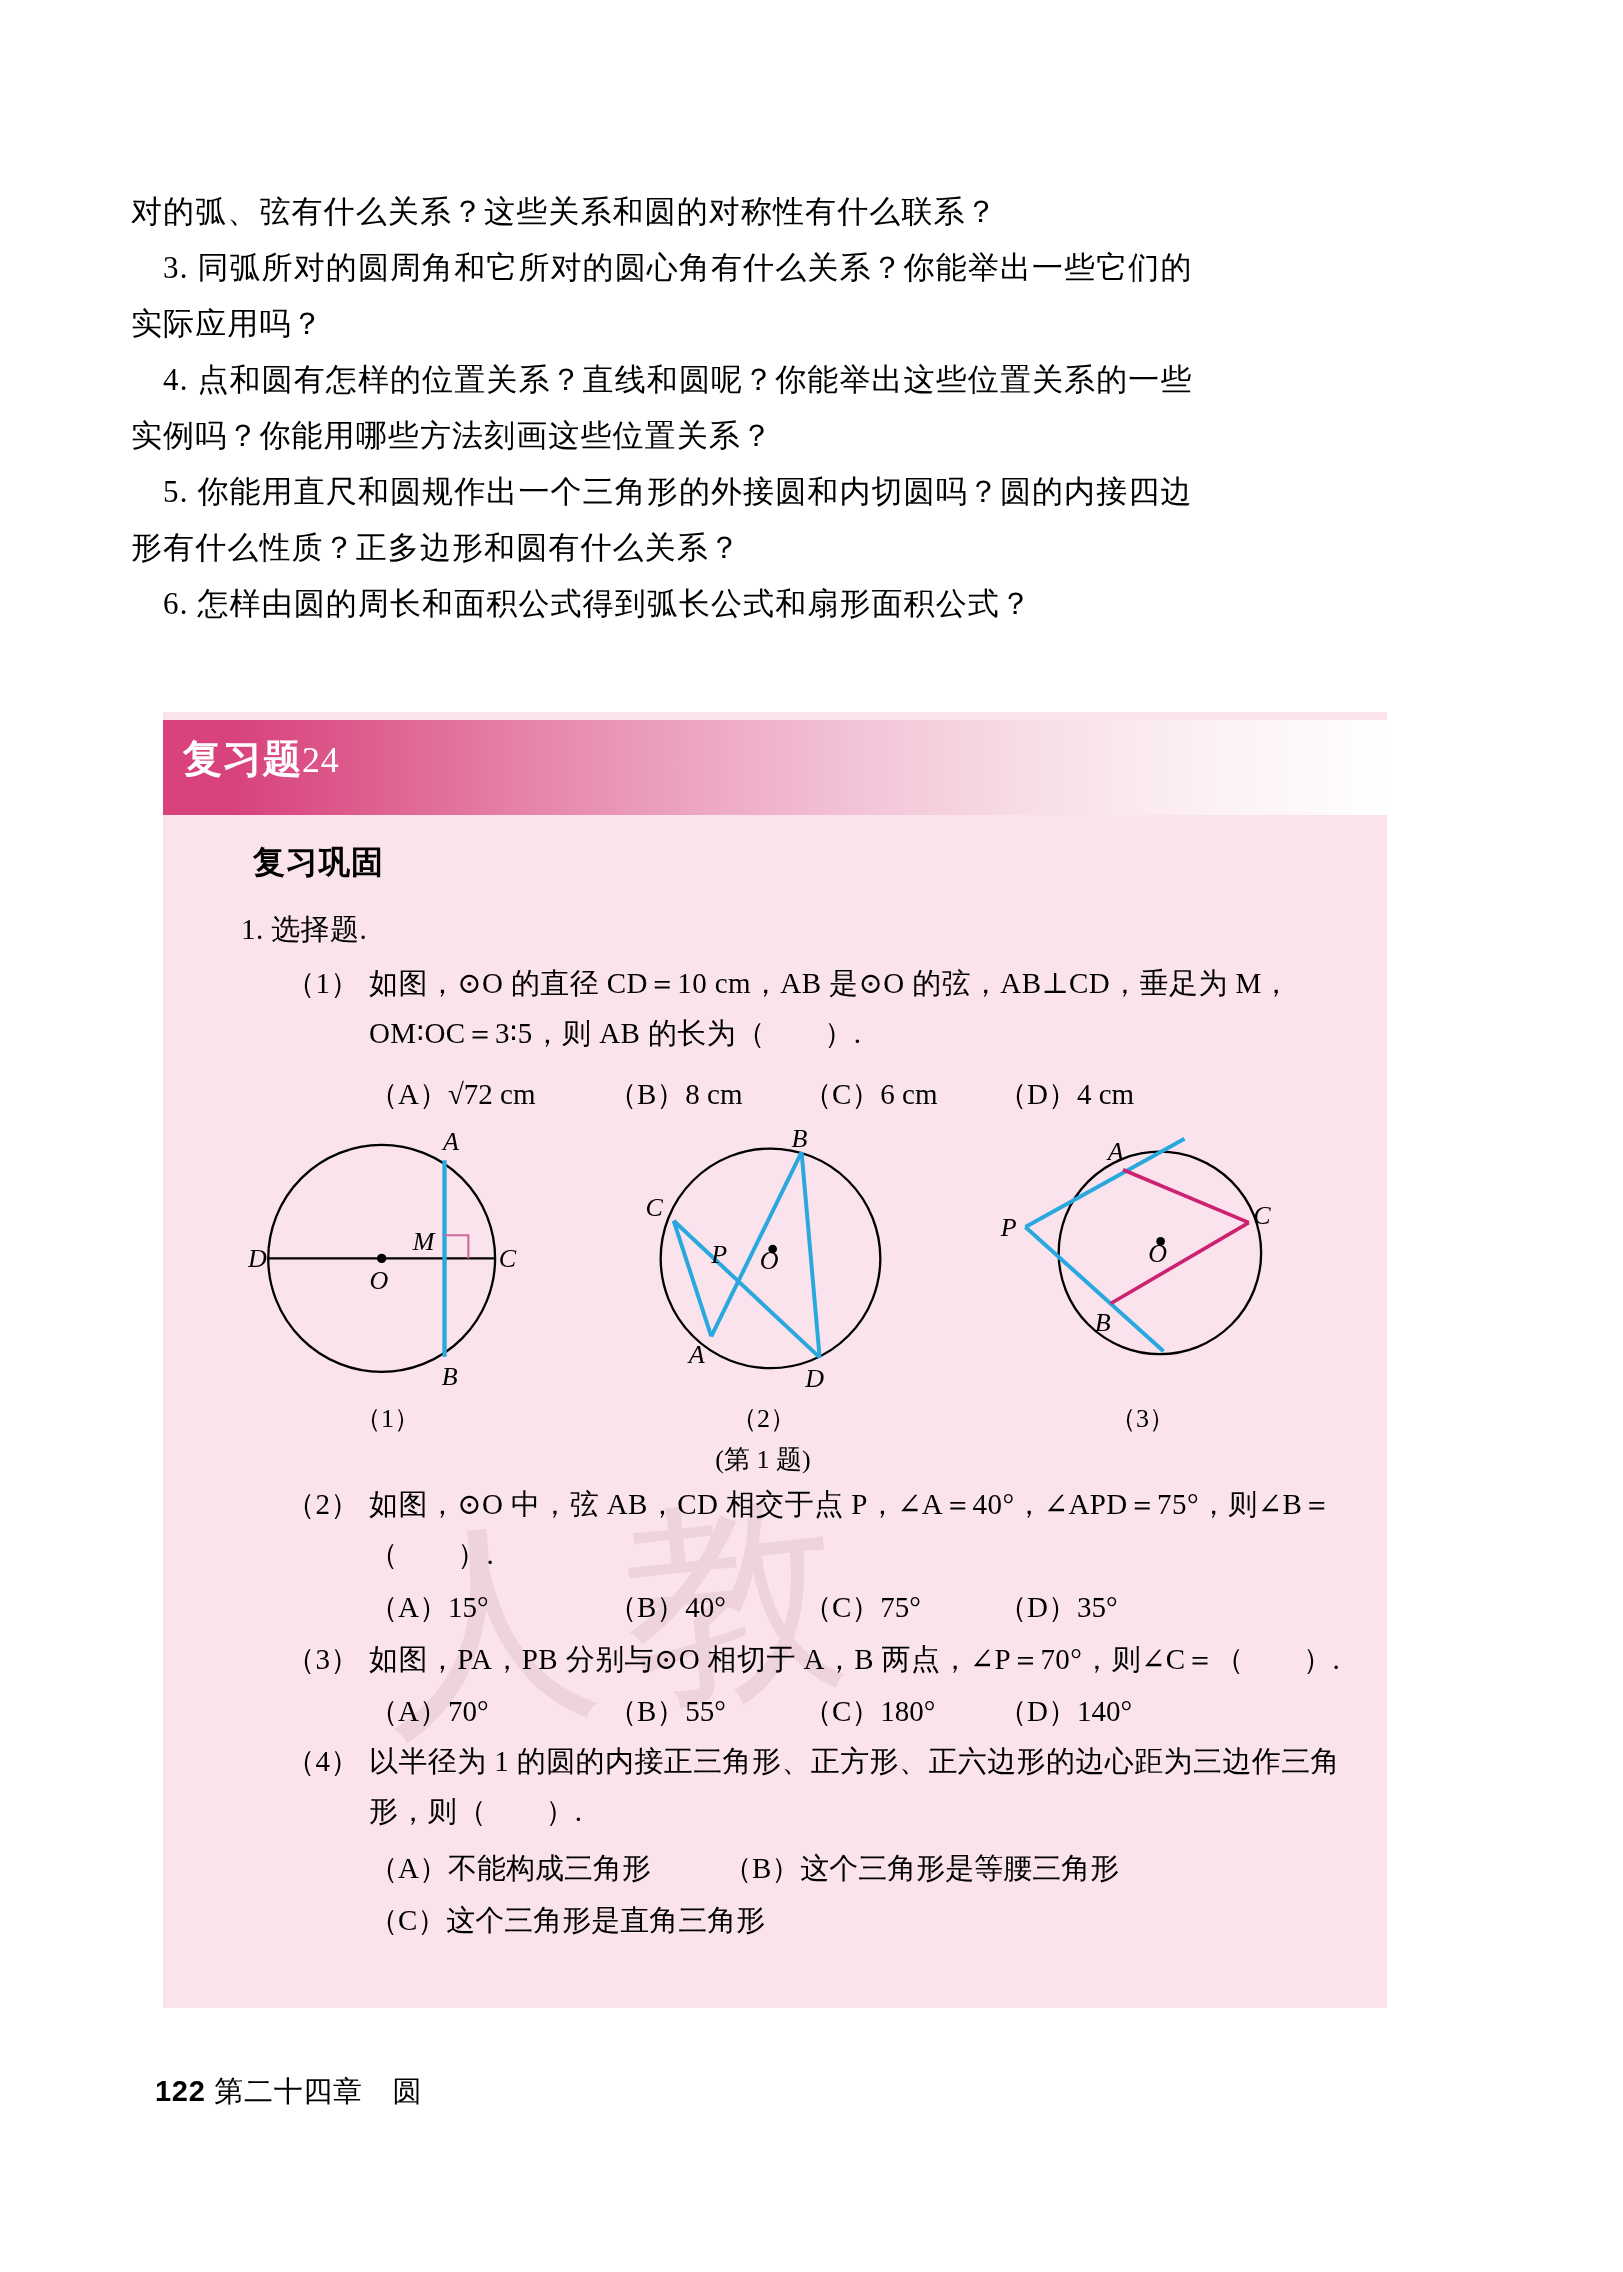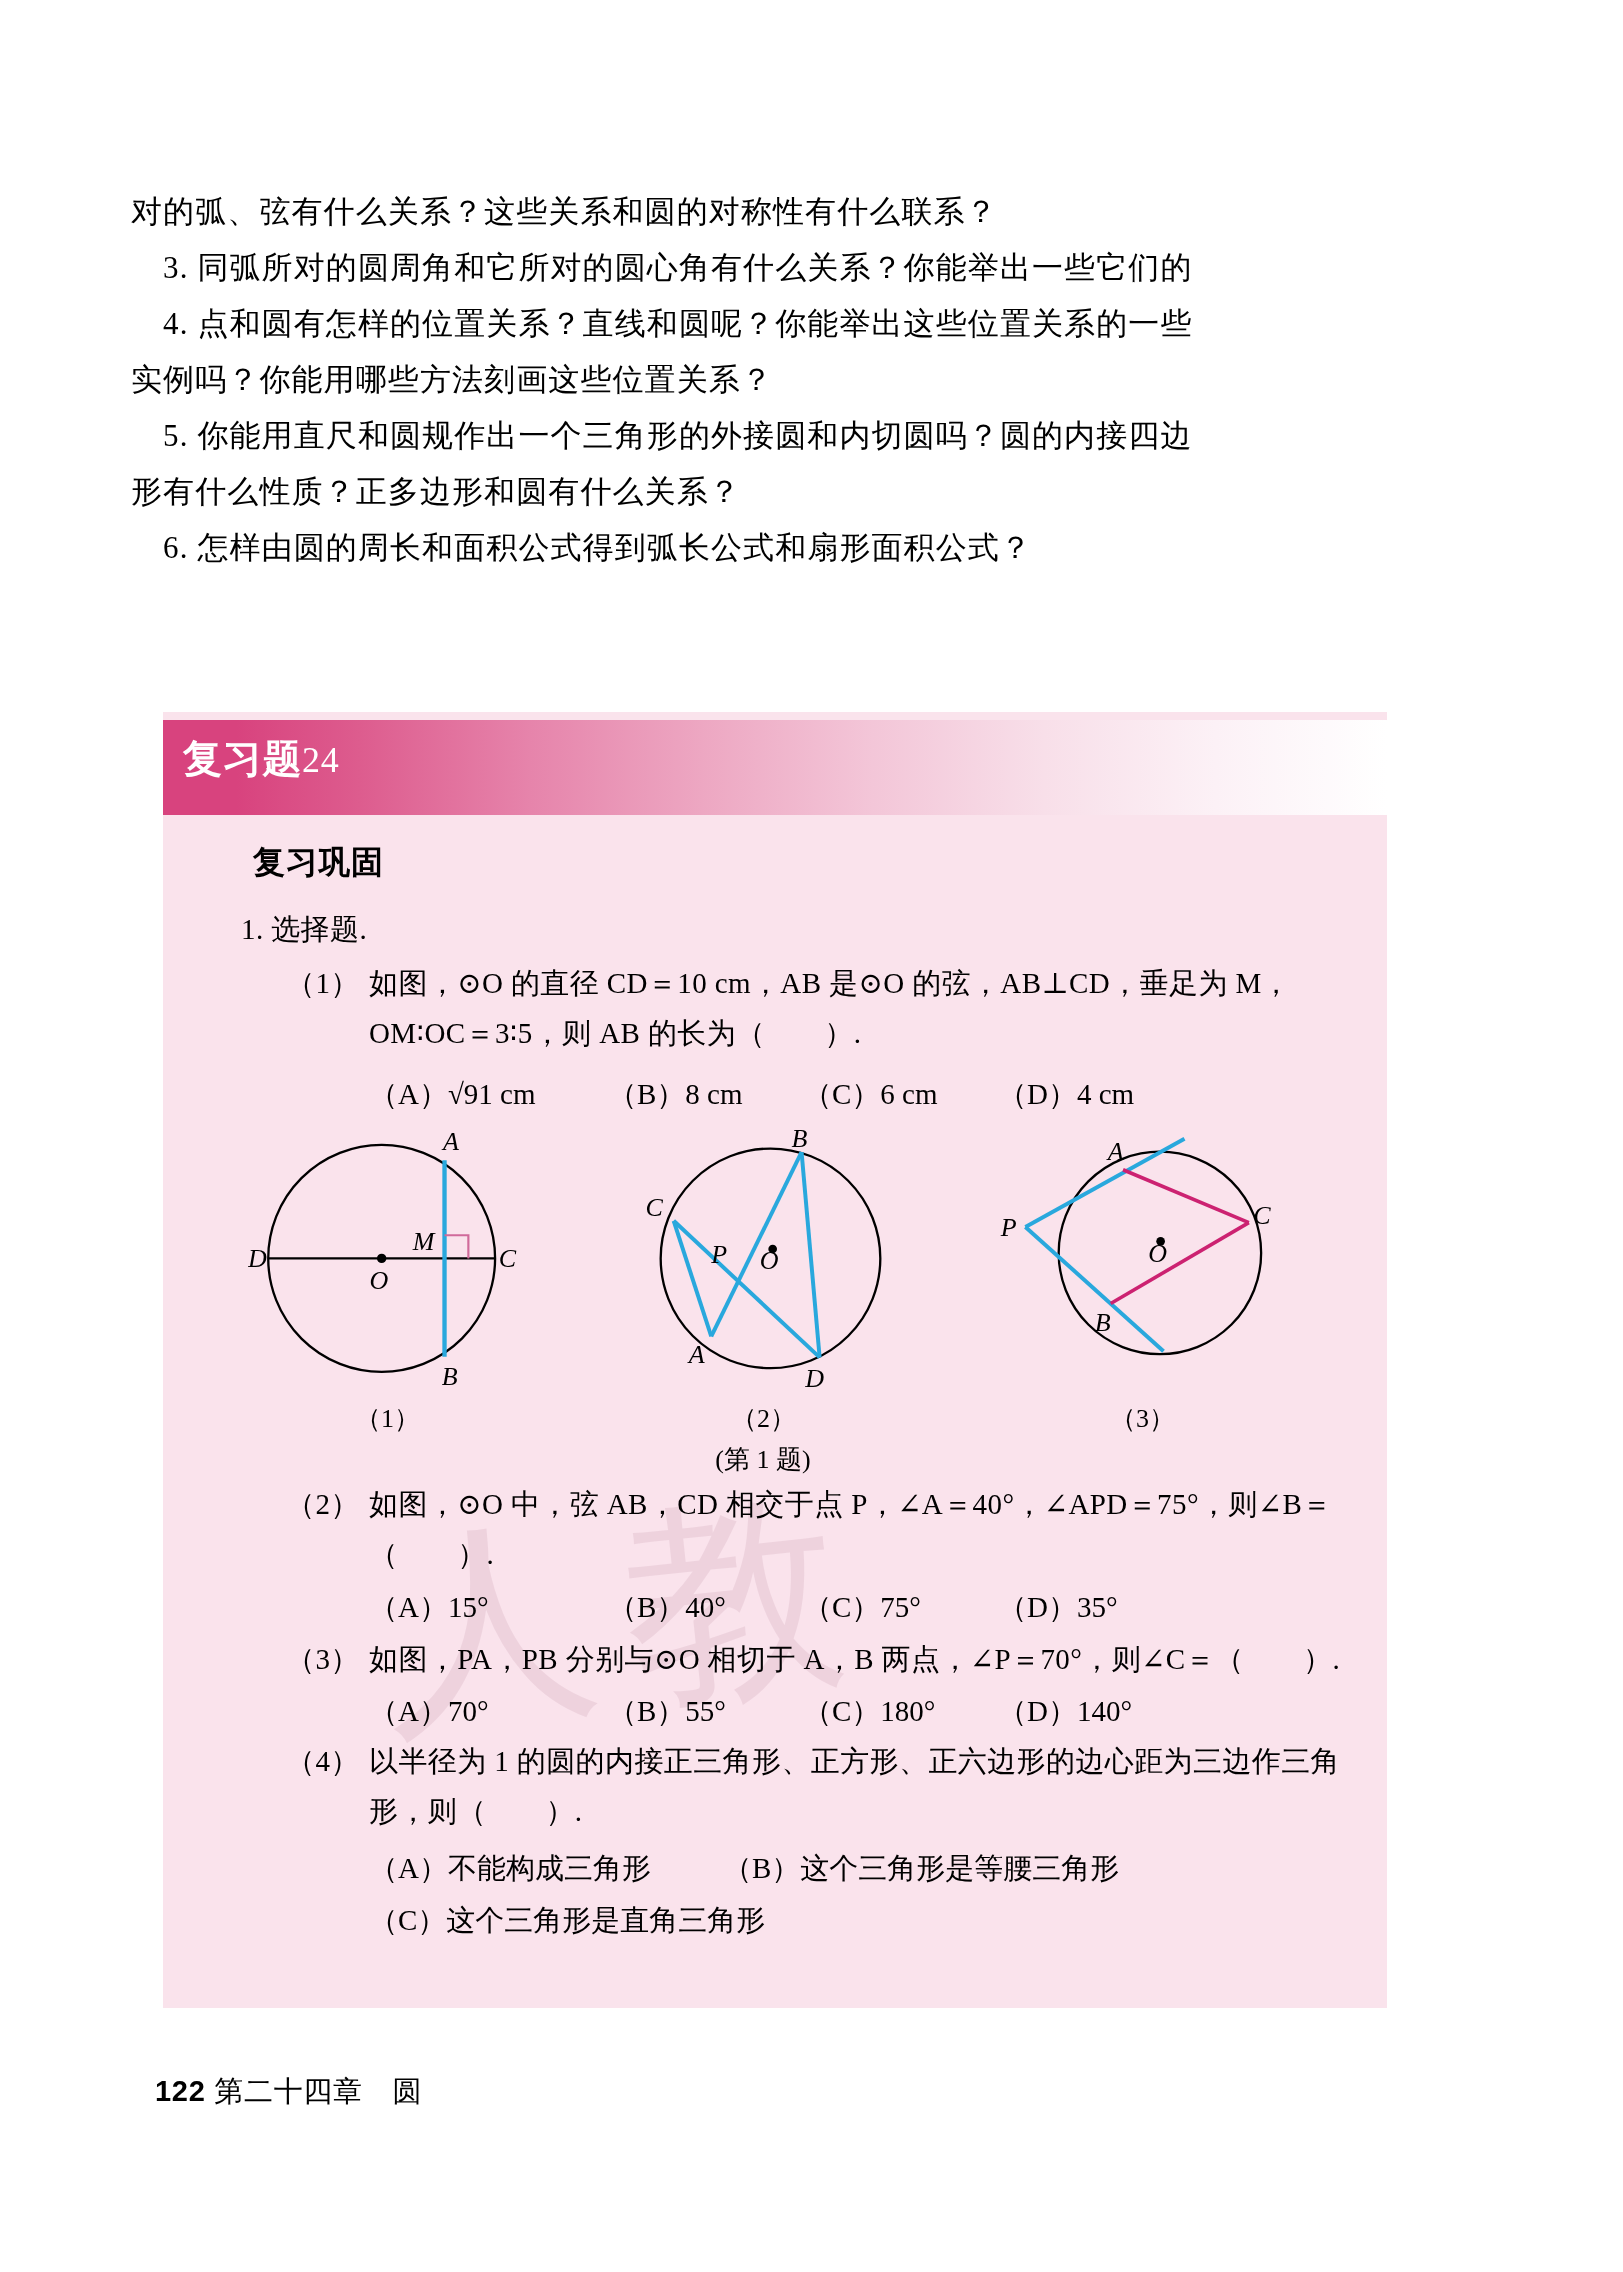--- a/index.html
+++ b/index.html
@@ -172,20 +172,21 @@
   }
 </style>
 </head>
 <body>
 
 <div id="page">
 
   <div id="intro">
     <div class="q-line">对的弧、弦有什么关系？这些关系和圆的对称性有什么联系？</div>
     <div class="q-line">　3. 同弧所对的圆周角和它所对的圆心角有什么关系？你能举出一些它们的</div>
+    <div class="q-line">实际应用吗？</div>
     <div class="q-line">　4. 点和圆有怎样的位置关系？直线和圆呢？你能举出这些位置关系的一些</div>
     <div class="q-line">实例吗？你能用哪些方法刻画这些位置关系？</div>
     <div class="q-line">　5. 你能用直尺和圆规作出一个三角形的外接圆和内切圆吗？圆的内接四边</div>
     <div class="q-line">形有什么性质？正多边形和圆有什么关系？</div>
     <div class="q-line">　6. 怎样由圆的周长和面积公式得到弧长公式和扇形面积公式？</div>
   </div>
 
   <div id="panel">
 
     <div id="panel-watermark">人教</div>
@@ -196,21 +197,21 @@
 
     <div class="section-title">复习巩固</div>
 
     <div class="p-line" style="left:78px; top:201px;">1. 选择题.</div>
 
     <div class="p-line" style="left:123px; top:255px;">（1）</div>
     <div class="p-line" style="left:206px; top:255px;">如图，⊙O 的直径 CD＝10 cm，AB 是⊙O 的弦，AB⊥CD，垂足为 M，</div>
     <div class="p-line" style="left:206px; top:305px;">OM∶OC＝3∶5，则 AB 的长为（　　）.</div>
 
     <div class="opt-row" style="left:206px; top:363px;">
-      <span style="width:239px">（A）√91 cm</span>
+      <span style="width:239px">（A）√72 cm</span>
       <span style="width:195px">（B）8 cm</span>
       <span style="width:195px">（C）6 cm</span>
       <span>（D）4 cm</span>
     </div>
 
     <svg class="fig" style="left:85px; top:416px;" width="289" height="268" viewBox="0 0 400 370">
       <circle cx="185" cy="180" r="157" fill="none" stroke="#000" stroke-width="3.2"></circle>
       <line x1="28" y1="180" x2="342" y2="180" stroke="#000" stroke-width="3.2"></line>
       <line x1="272" y1="44" x2="272" y2="316" stroke="#29a8dd" stroke-width="6"></line>
       <circle cx="185" cy="180" r="6.5" fill="#000"></circle>

